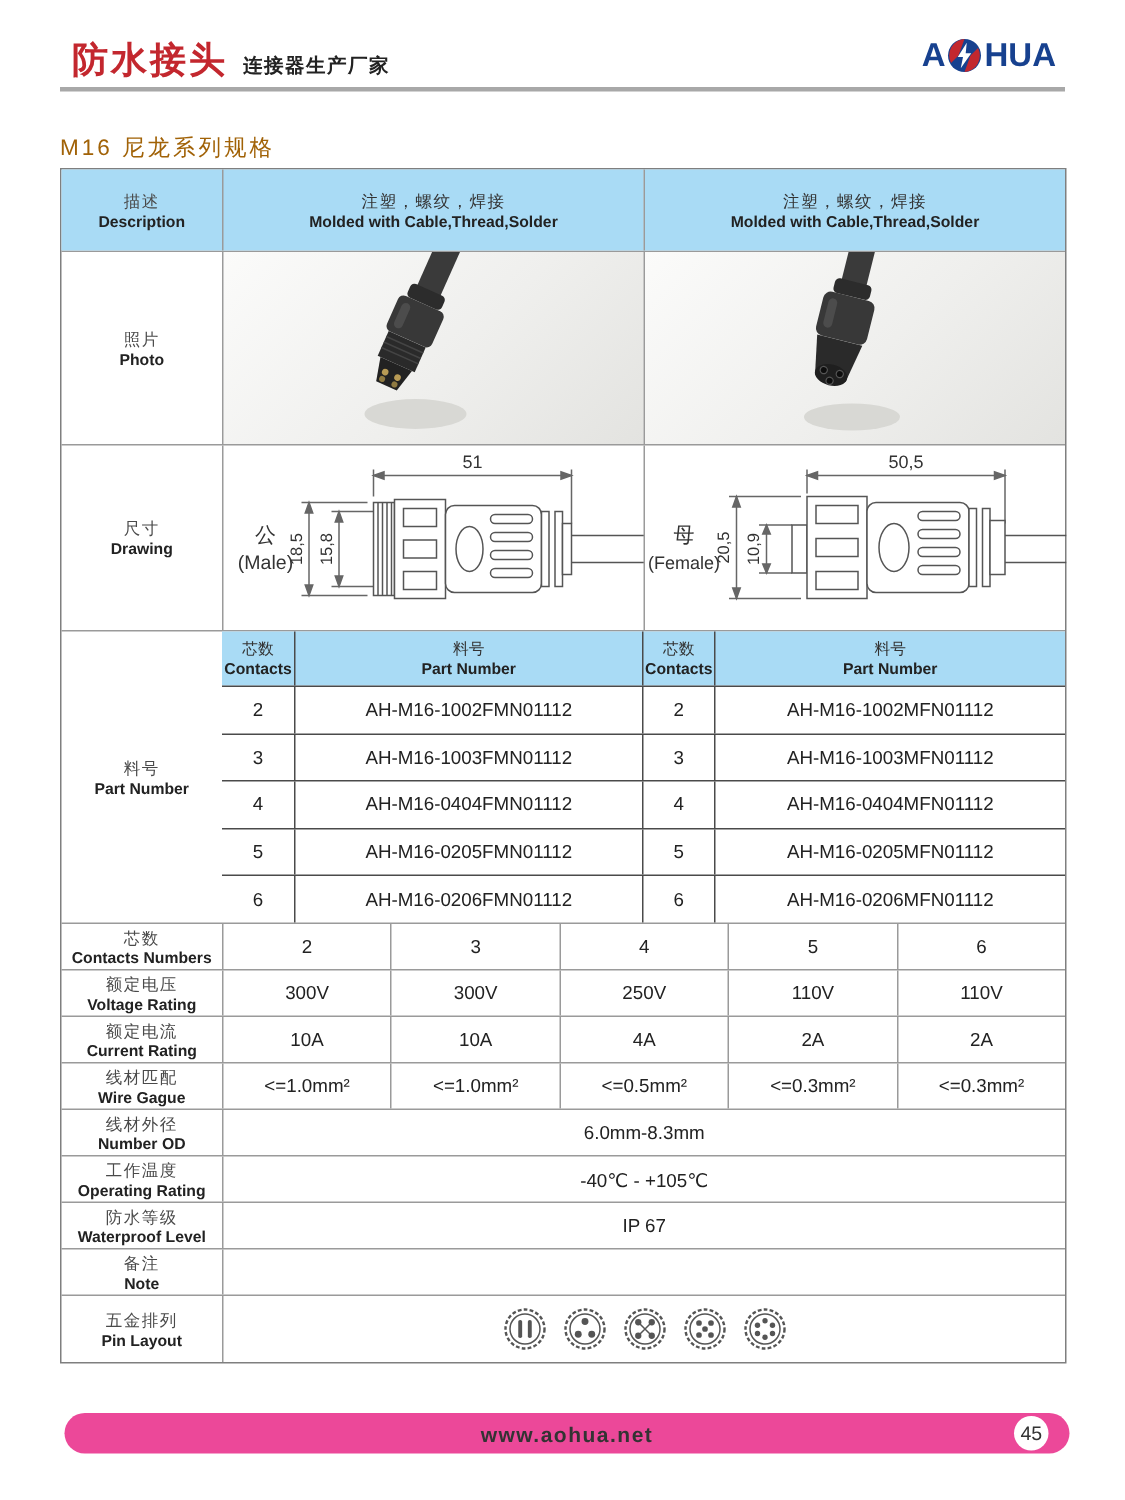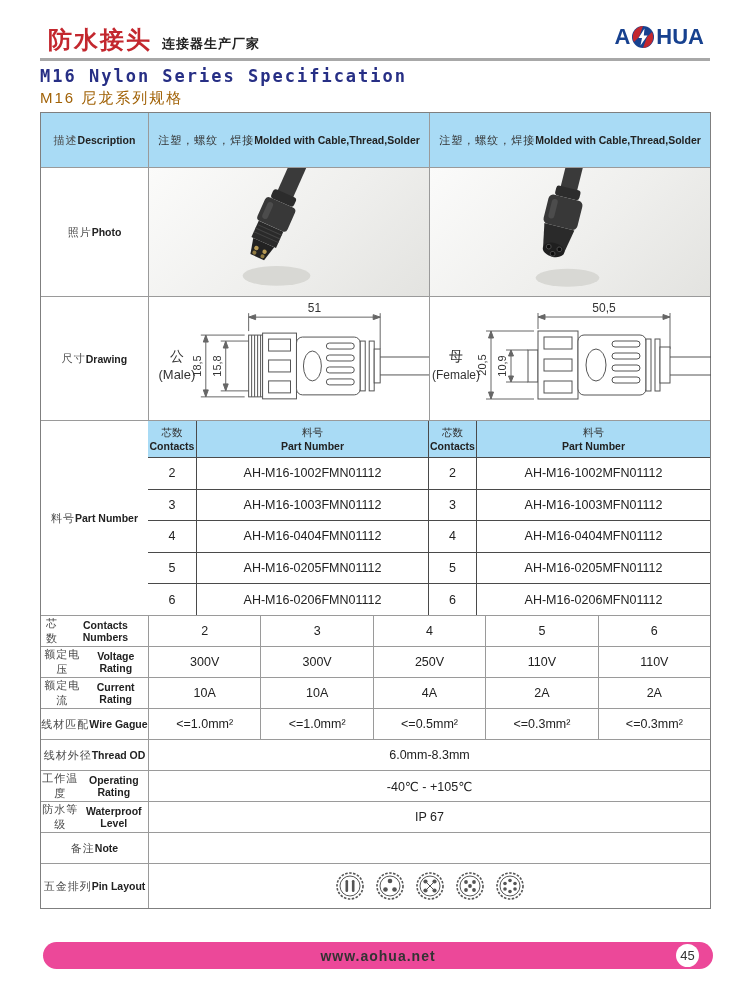--- a/index.html
+++ b/index.html
@@ -15,21 +15,21 @@
   .logo svg{margin:0 1px;}
   .rule{position:absolute;left:40px;top:58px;width:670px;height:3px;background:#a8a8a8;}
   .title-en{position:absolute;left:40px;top:66px;font-family:"DejaVu Sans Mono","Liberation Mono",monospace;
             font-weight:bold;font-size:17px;color:#272f85;letter-spacing:2px;}
   .title-cn{position:absolute;left:40px;top:89px;font-size:15px;color:#a16207;letter-spacing:2px;}
 
   
   .tbl{position:absolute;left:40px;top:112px;width:669px;border:1px solid #7f7f7f;background:#fff;}
   .row{display:flex;border-top:1px solid #9a9a9a;}
   .row:first-child{border-top:none;}
-  .cell{border-left:1px solid #9a9a9a;box-sizing:border-box;display:flex;flex-direction:row;
+  .cell{border-left:1px solid #9a9a9a;box-sizing:border-box;display:flex;flex-direction:column;
         align-items:center;justify-content:center;text-align:center;}
   .cell:first-child{border-left:none;}
   .lbl{width:107px;flex:none;}
   .lbl .cn{font-size:11px;color:#4a4a4a;letter-spacing:1px;}
   .lbl .en{font-size:10.5px;color:#222;font-weight:bold;}
   .blue{background:#a9dbf5;}
   .half{width:281px;flex:none;}
   .half2{flex:1;}
   .molded .cn{font-size:11px;color:#333;letter-spacing:1px;}
   .molded .en{font-size:10.5px;color:#222;font-weight:bold;}
@@ -85,21 +85,20 @@
     <svg width="24" height="24" viewBox="0 0 24 24">
       <circle cx="12" cy="12" r="11" fill="#17418f"></circle>
       <path d="M12 1 A11 11 0 0 0 3 17 L 8 12 Z" fill="#c3272e"></path>
       <path d="M12 23 A11 11 0 0 0 21 7 L 16 12 Z" fill="#c3272e"></path>
       <polygon points="13.5,3.5 7.5,13 11,13 9.5,20.5 16.5,10.5 12.8,10.5" fill="#ffffff"></polygon>
     </svg>
     <span>HUA</span>
   </div>
 
   <div class="rule"></div>
-  <div class="title-en">M16 Nylon Series Specification</div>
   <div class="title-cn">M16 尼龙系列规格</div>
 
   <div class="tbl">
 
     <div class="row r-header">
       <div class="cell lbl blue">
         <span class="cn">描述</span>
         <span class="en">Description</span>
       </div>
       <div class="cell half blue molded">
@@ -432,21 +431,21 @@
           <span class="val">&lt;=0.3mm²</span>
         </div>
       <div class="cell spec-c">
           <span class="val">&lt;=0.3mm²</span>
         </div>
     </div>
 
     <div class="row r-full">
       <div class="cell lbl">
         <span class="cn">线材外径</span>
-        <span class="en">Thread OD</span>
+        <span class="en">Number OD</span>
       </div>
       <div class="cell wide">
           <span class="val">6.0mm-8.3mm</span>
         </div>
     </div>
     <div class="row r-full">
       <div class="cell lbl">
         <span class="cn">工作温度</span>
         <span class="en">Operating Rating</span>
       </div>

